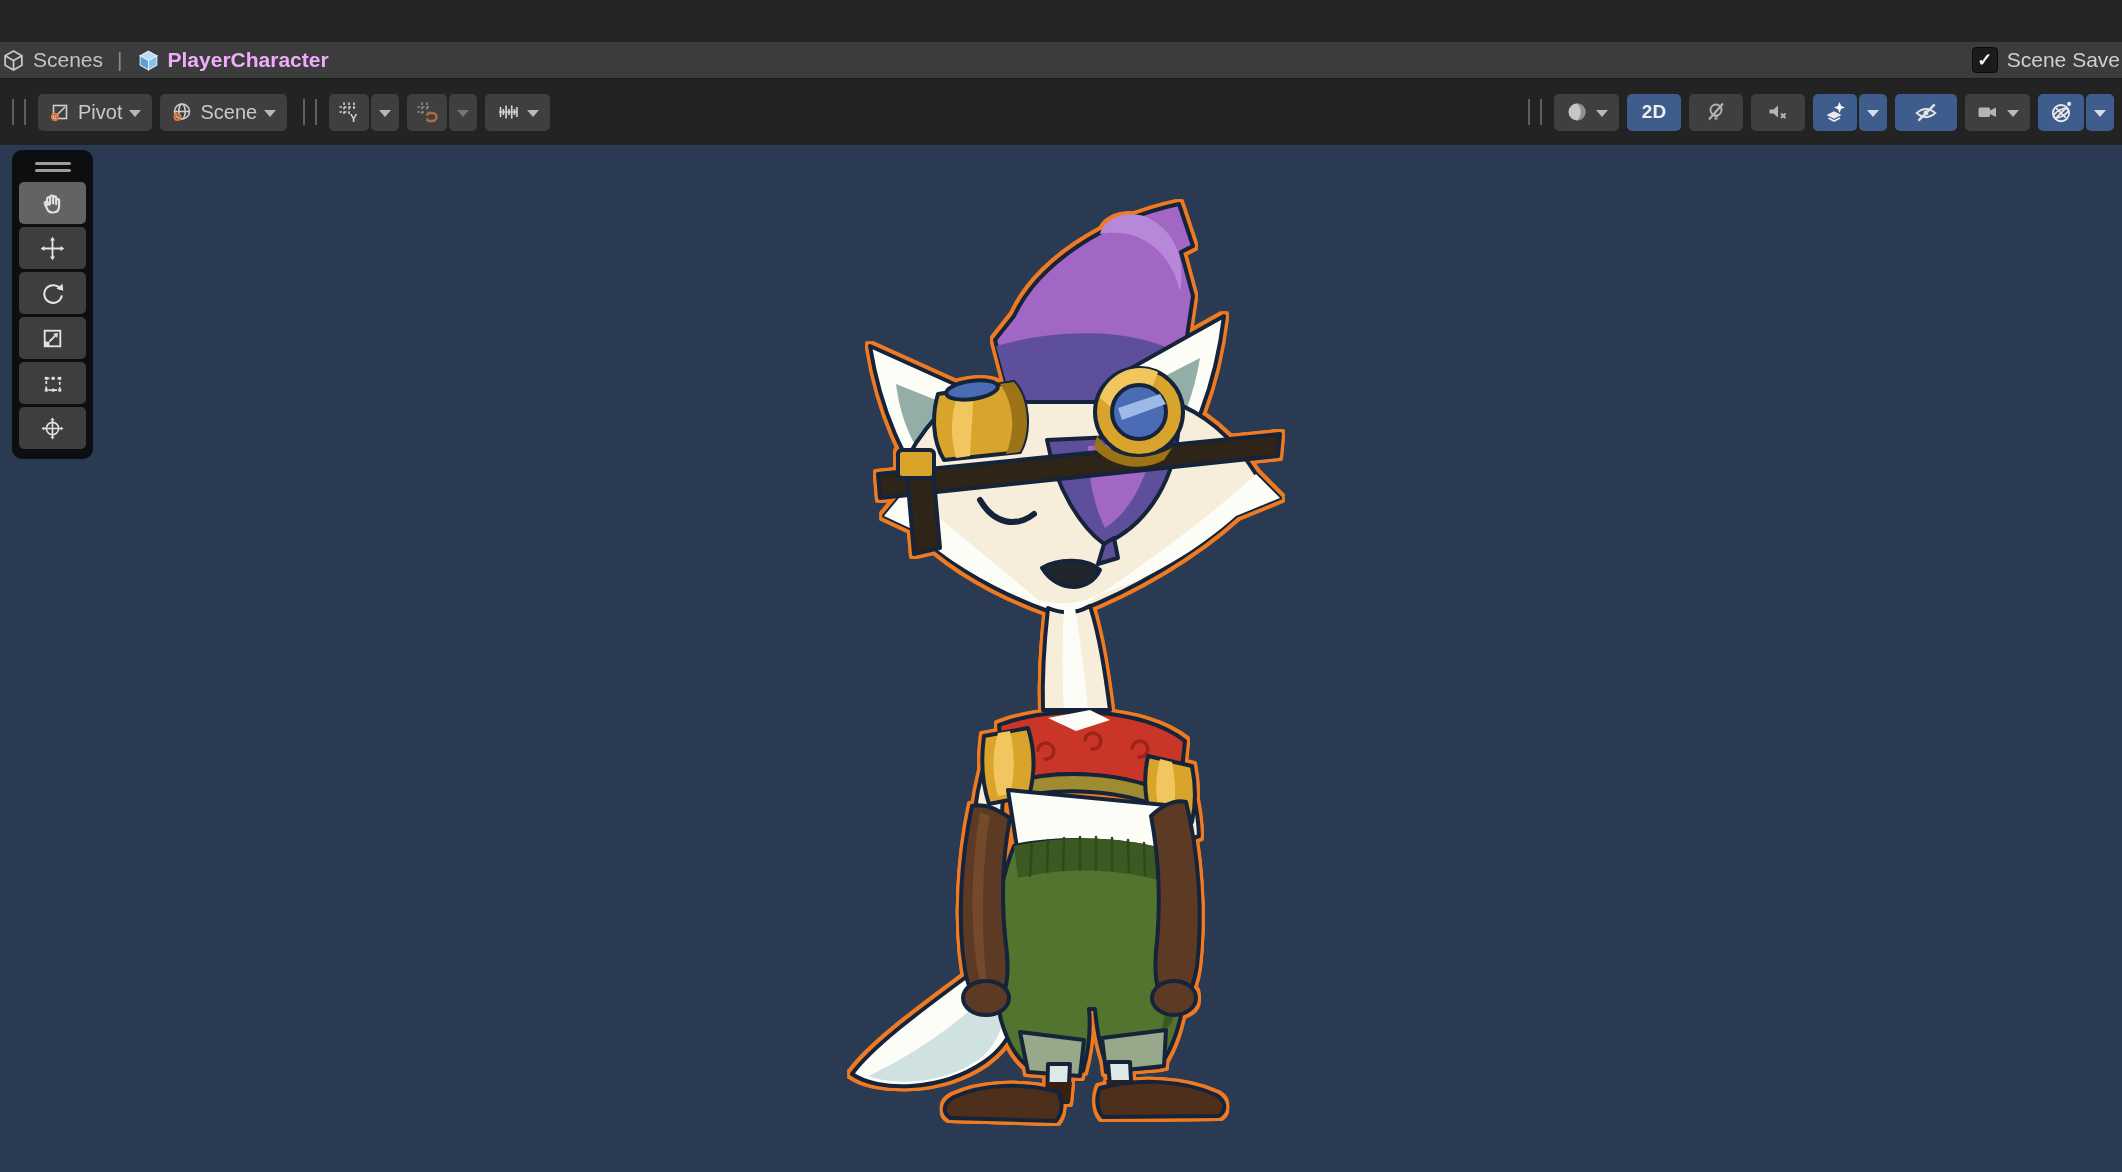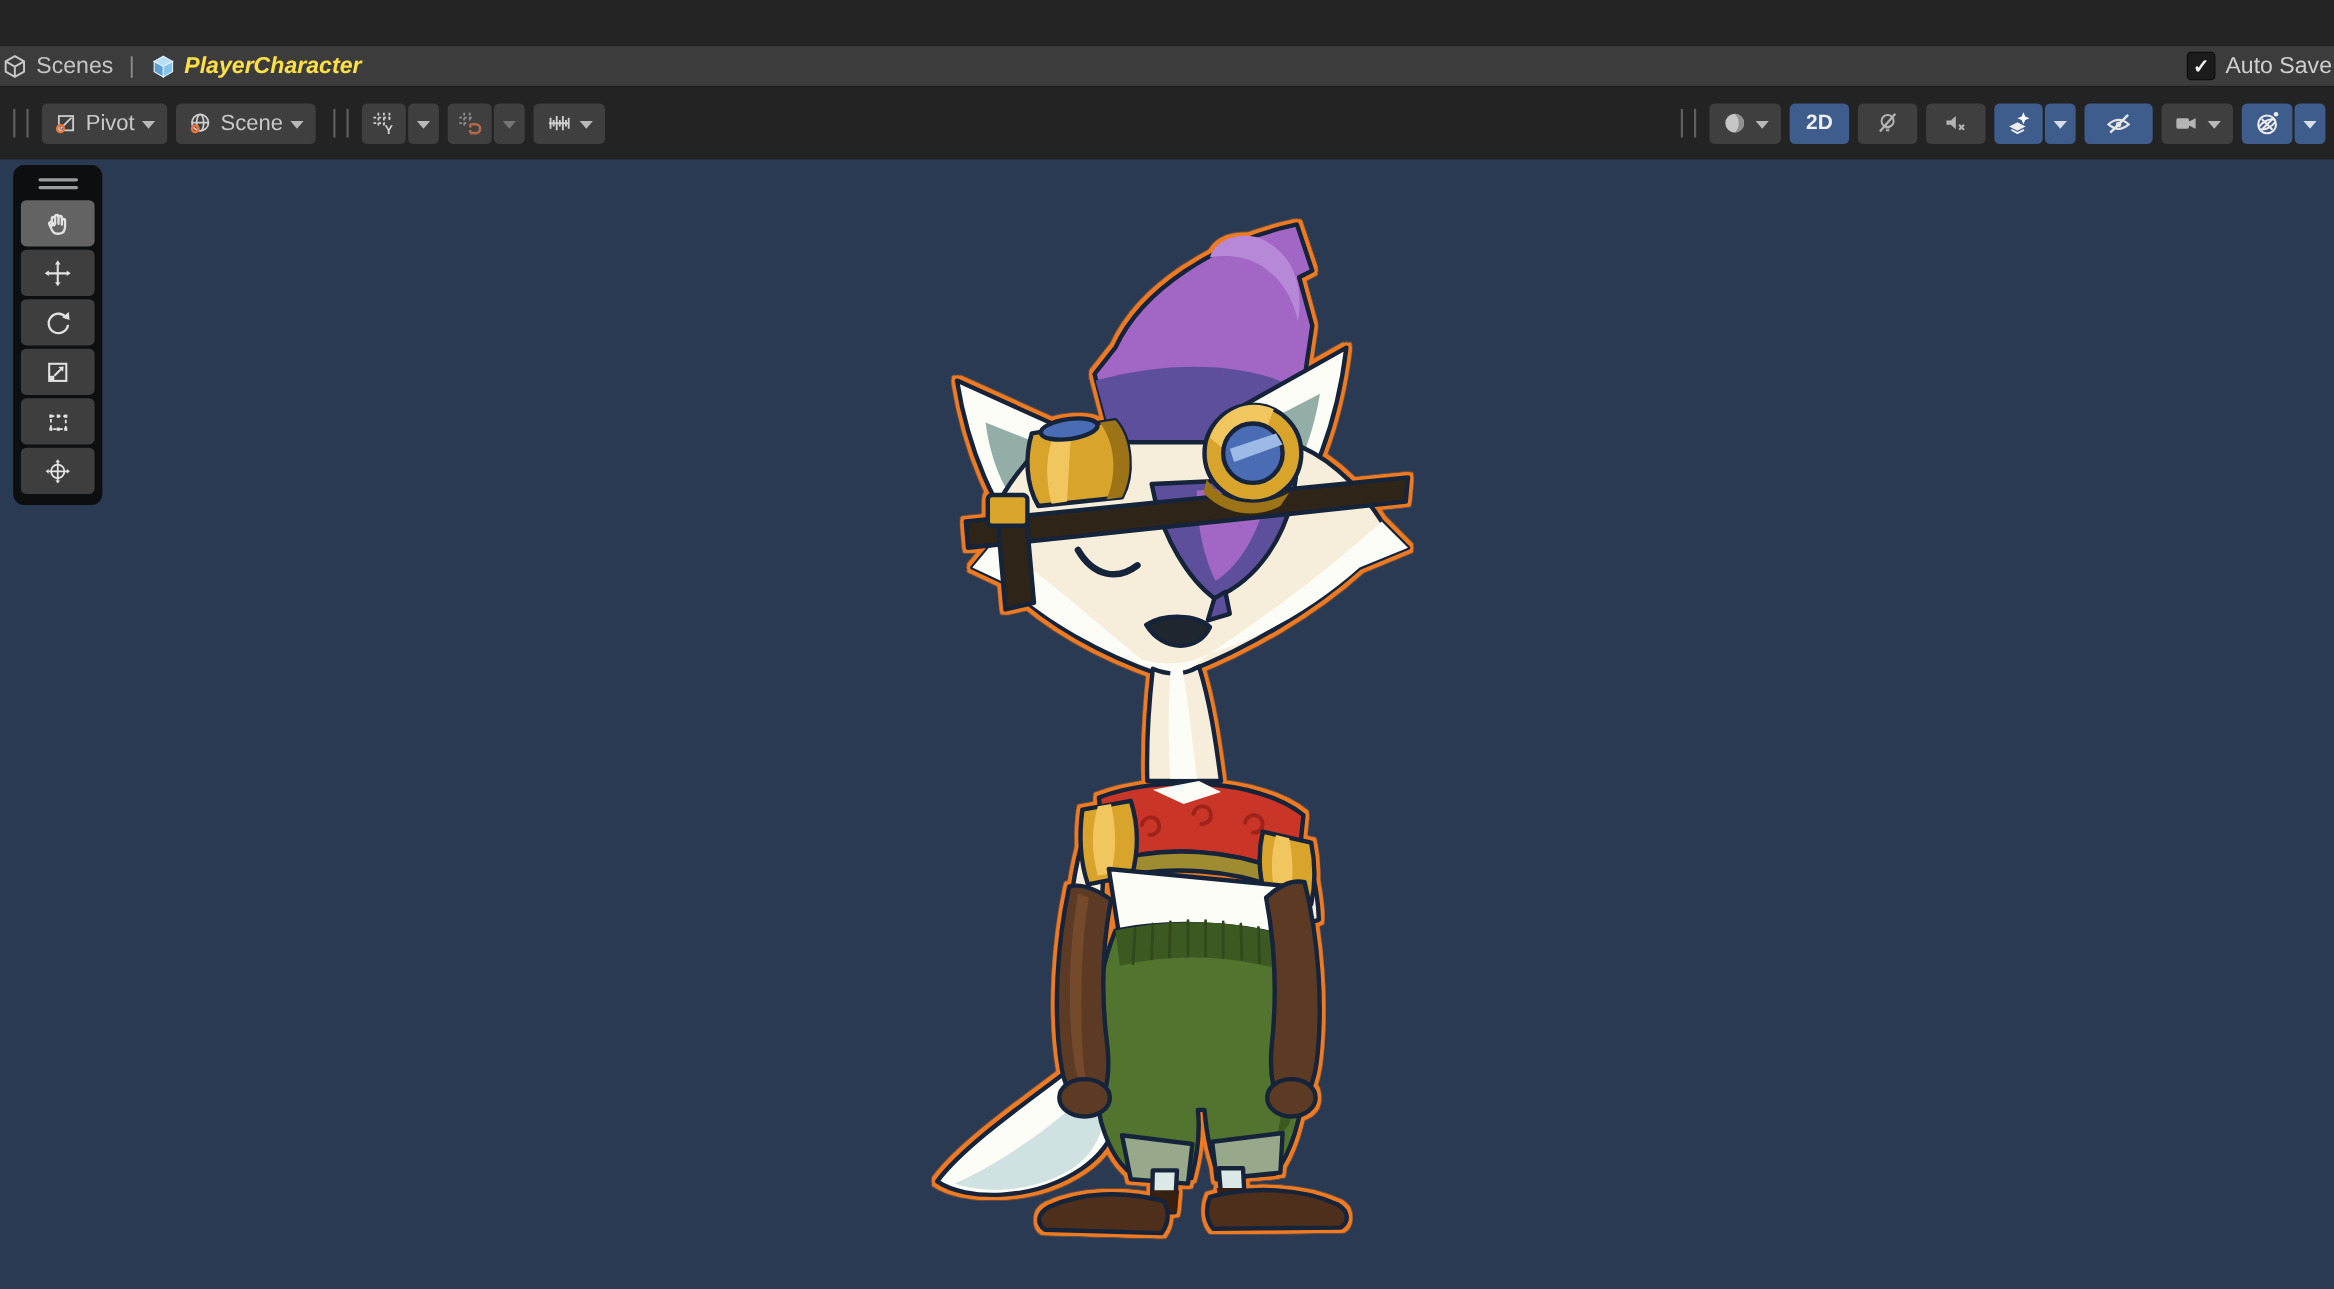--- a/index.html
+++ b/index.html
@@ -14,21 +14,21 @@
        font-size:21px;color:#d6d6d6;}
   .kebab{position:absolute;right:16px;top:7px;display:flex;flex-direction:column;gap:4px;
          padding:4px;cursor:pointer;}
   .kebab i{width:4.5px;height:4.5px;border-radius:50%;background:#c2c2c2;}
   
   .crumbrow{position:absolute;left:0;top:42px;width:100%;height:37px;box-sizing:border-box;
             background:var(--panel-crumb,#3c3c3c);border-bottom:1px solid #1c1c1c;
             display:flex;align-items:center;padding:0 2px;font-size:21px;}
   .crumbrow .sep{color:#8a8a8a;margin:0 14px;}
   .crumb{display:flex;align-items:center;gap:8px;color:#c4c4c4;}
-  .crumb.obj{font-weight:bold;color:#fde047;font-style:italic;}
+  .crumb.obj{font-weight:bold;color:#f0abfc;}
   .spacer{flex:1;}
   .autosave{display:flex;align-items:center;gap:9px;color:#cfcfcf;}
   .cb{width:24px;height:24px;border-radius:4px;background:#1b1b1b;border:1px solid #0a0a0a;
       display:flex;align-items:center;justify-content:center;color:#f2f2f2;
       font-size:18px;font-weight:bold;}
   
   .toolbar{position:absolute;left:0;top:79px;width:100%;height:66px;box-sizing:border-box;
            background:#232323;display:flex;align-items:center;padding:0 8px;gap:8px;}
   .handle{width:10px;height:26px;border-left:2px solid #5f5f5f;border-right:2px solid #5f5f5f;
           margin:0 4px;flex:none;cursor:grab;}
@@ -105,21 +105,21 @@
         <polygon points="3,6.5 11,11 11,20 3,15.5" fill="#5f9fd0"></polygon>
         <polygon points="19,6.5 11,11 11,20 19,15.5" fill="#86c3ea"></polygon>
       </svg>
       <span>PlayerCharacter</span>
     </div>
     <div class="spacer"></div>
     <div class="autosave">
       <span class="cb">
           <span>✓</span>
         </span>
-      <span>Auto Save</span>
+      <span>Scene Save</span>
     </div>
   </div>
 
   <div class="toolbar">
     <span class="handle"></span>
 
     <button class="tbtn">
       <svg class="ticon" width="22" height="22" viewBox="0 0 22 22" fill="none">
         <rect x="4.5" y="4.5" width="13" height="13" stroke="#cfcfcf" stroke-width="1.6"></rect>
         <path d="M6 16 L16 6" stroke="#cfcfcf" stroke-width="1.6"></path>

